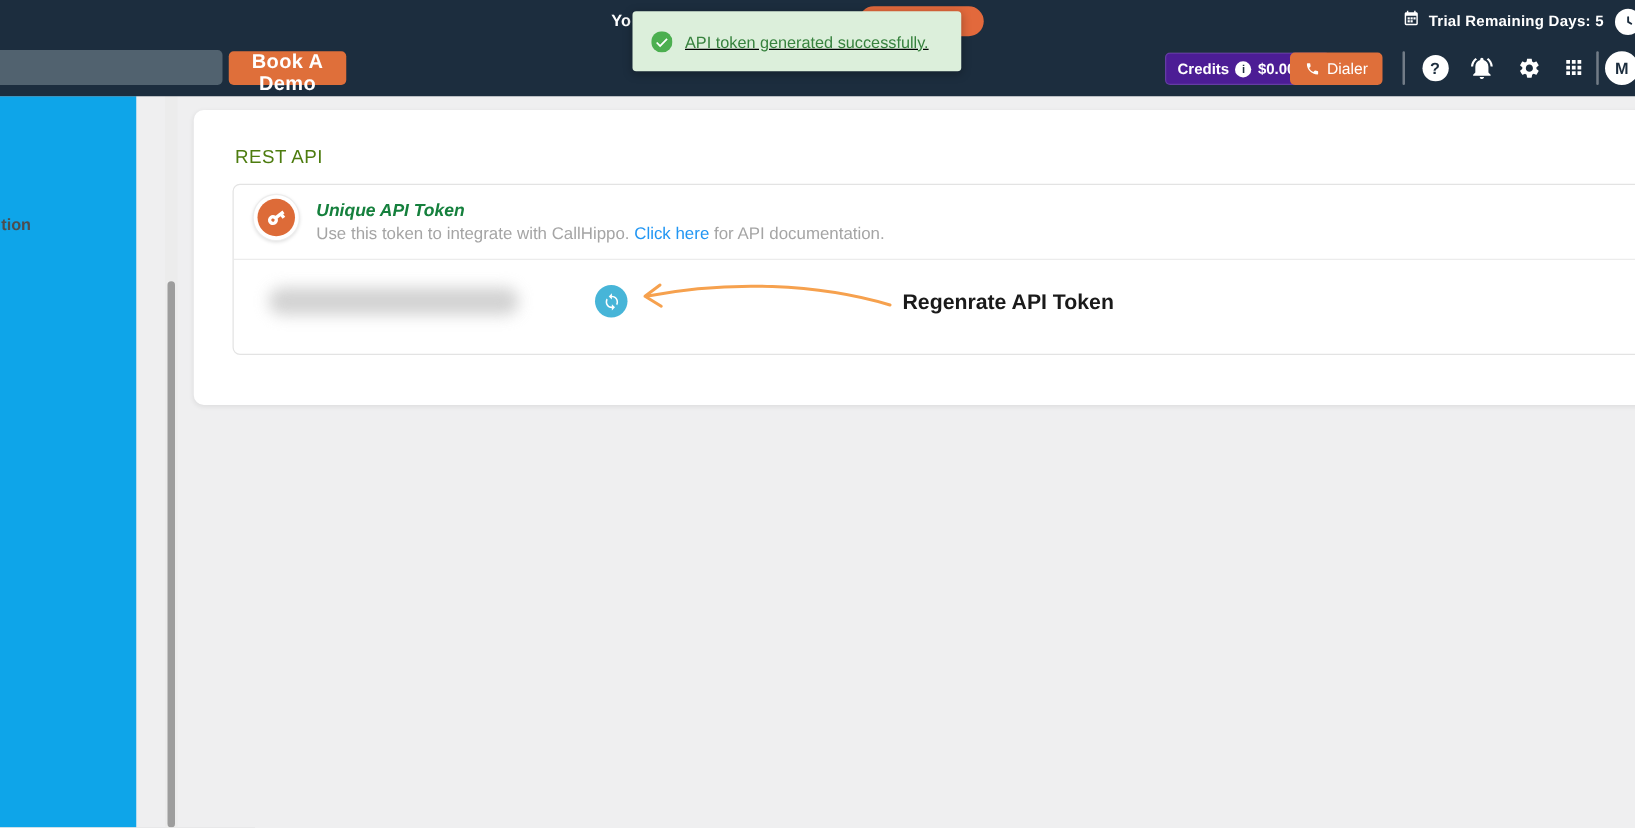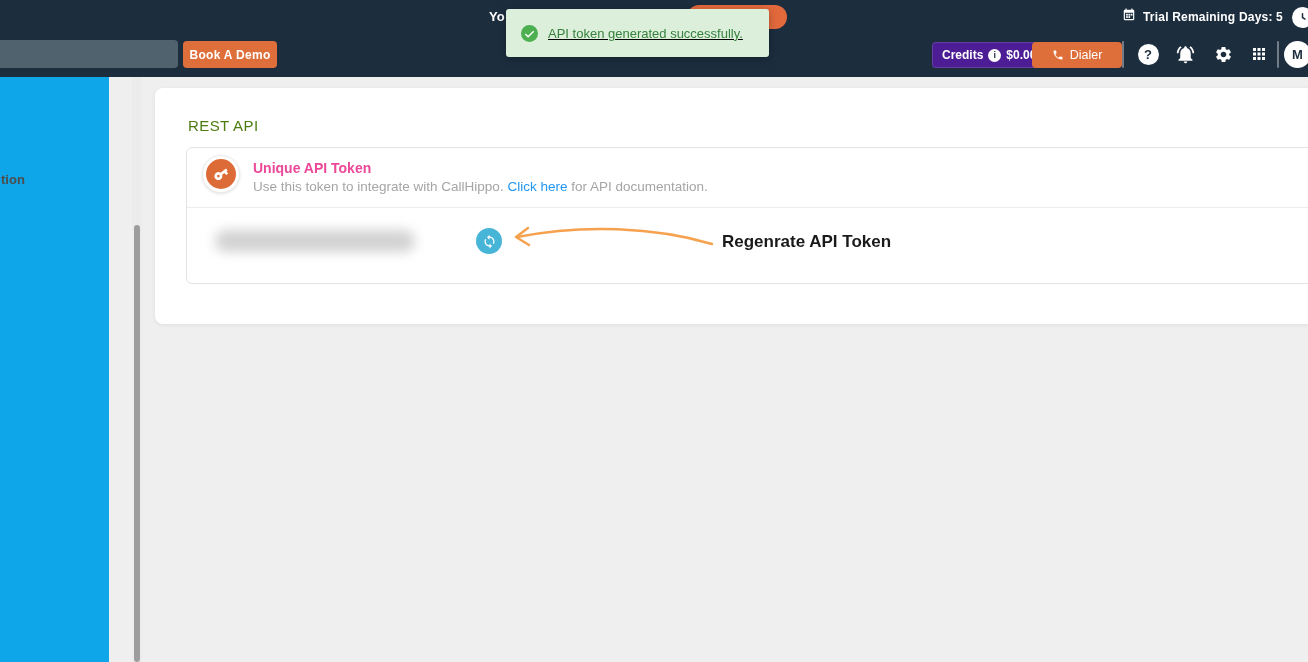--- a/index.html
+++ b/index.html
@@ -10,26 +10,26 @@
   .header { position:absolute; left:0; top:0; width:1308px; height:77px; background:#1c2d3e; z-index:5; }
   .banner-partial { position:absolute; left:489px; top:9px; color:#fff; font-size:13px; font-weight:bold; }
   .upgrade-pill { position:absolute; left:687px; top:5px; width:100px; height:24px; border-radius:12px; background:#e2693c; z-index:6; border:none; }
   .trial { position:absolute; left:1122px; top:8px; display:flex; align-items:center; gap:7px; color:#fff; font-size:12px; font-weight:bold; letter-spacing:.2px; }
   .clock-badge { position:absolute; left:1292px; top:7px; width:21px; height:21px; border-radius:50%; background:#fff; display:flex; align-items:center; justify-content:center; }
 
   .search-wrap { position:absolute; left:-14px; top:40px; width:192px; height:28px; background:#51626f; border-radius:4px; display:flex; align-items:center; }
   .search-input { flex:1; height:100%; background:transparent; border:none; outline:none; color:#fff; font-size:13px; padding:0 8px 0 18px; font-family:"Liberation Sans", sans-serif; }
   .search-icon-box { width:30px; display:flex; align-items:center; justify-content:center; cursor:pointer; }
 
-  .book-demo { position:absolute; left:183px; top:41px; width:94px; height:27px; background:#df6f3a; color:#fff; border:none; border-radius:4px; font-size:12px; font-weight:bold; letter-spacing:.3px; cursor:pointer; font-family:"Liberation Sans", sans-serif; }
+  .book-demo { position:absolute; left:183px; top:41px; width:94px; height:27px; background:#df6f3a; color:#fff; border:none; border-radius:4px; font-size:16px; font-weight:bold; letter-spacing:.3px; cursor:pointer; font-family:"Liberation Sans", sans-serif; }
 
   .credits-chip { position:absolute; left:932px; top:42px; height:26px; padding:0 9px; background:#4c1d95; border:1px solid rgba(255,255,255,.14); border-radius:4px; display:flex; align-items:center; gap:5px; color:#fff; font-size:12px; font-weight:bold; cursor:pointer; }
   .info-bubble { width:13px; height:13px; border-radius:50%; background:#fff; color:#1c2d3e; font-size:9px; font-weight:bold; display:flex; align-items:center; justify-content:center; }
 
-  .dialer-btn { position:absolute; left:1032px; top:42px; width:90px; height:26px; background:#df6f3a; color:#fff; border:none; border-radius:4px; display:flex; align-items:center; justify-content:center; gap:6px; font-size:12.5px; cursor:pointer; font-family:"Liberation Sans", sans-serif; }
+  .dialer-btn { position:absolute; left:1032px; top:42px; width:74px; height:26px; background:#df6f3a; color:#fff; border:none; border-radius:4px; display:flex; align-items:center; justify-content:center; gap:6px; font-size:12.5px; cursor:pointer; font-family:"Liberation Sans", sans-serif; }
 
   .vdiv { position:absolute; top:41px; width:2px; height:27px; background:rgba(255,255,255,.38); border-radius:1px; }
   .vdiv1 { left:1122px; } .vdiv2 { left:1277px; }
 
   .icon-btn { position:absolute; top:42px; width:24px; height:24px; display:flex; align-items:center; justify-content:center; cursor:pointer; background:none; border:none; }
   .help-circle { width:21px; height:21px; border-radius:50%; background:#fff; color:#1c2d3e; font-size:13px; font-weight:bold; display:flex; align-items:center; justify-content:center; }
   .avatar { position:absolute; left:1284px; top:41px; width:27px; height:27px; border-radius:50%; background:#fff; color:#1c2d3e; font-size:13px; font-weight:bold; display:flex; align-items:center; justify-content:center; cursor:pointer; }
 
   
   .toast { position:absolute; left:506px; top:9px; width:263px; height:48px; background:#dcefdb; border-radius:3px; box-shadow:0 2px 8px rgba(0,0,0,.28); display:flex; align-items:center; padding-left:15px; gap:10px; z-index:10;text-decoration:underline; }
@@ -41,21 +41,21 @@
   .scroll-track { position:absolute; left:132px; top:77px; width:10px; height:585px; background:#ececec; }
   .scroll-thumb { position:absolute; left:134px; top:225px; width:6px; height:437px; background:#9d9d9d; border-radius:3px; cursor:grab; }
 
   
   .card { position:absolute; left:155px; top:88px; width:1180px; height:236px; background:#fff; border-radius:8px; box-shadow:0 1px 4px rgba(0,0,0,.07); }
   .section-title { position:absolute; left:33px; top:29px; font-size:15px; font-weight:500; letter-spacing:.4px; color:#4d7c0f; }
   .inner-card { position:absolute; left:31px; top:59px; width:1130px; height:137px; border:1px solid #e3e3e3; border-radius:6px; background:#fff; }
   .inner-head { position:absolute; left:0; top:0; width:100%; height:60px; border-bottom:1px solid #ececec; }
   .key-badge { position:absolute; left:15px; top:7px; width:38px; height:38px; border-radius:50%; background:#fff; border:1px solid #ededed; box-shadow:0 1px 3px rgba(0,0,0,.12); display:flex; align-items:center; justify-content:center; }
   .key-badge-inner { width:30px; height:30px; border-radius:50%; background:#dd6b38; display:flex; align-items:center; justify-content:center; }
-  .token-title { position:absolute; left:66px; top:12px; font-size:14px; font-weight:bold; color:#ec4899; }
+  .token-title { position:absolute; left:66px; top:12px; font-size:14px; font-weight:bold; color:#15803d;font-style:italic; }
   .token-desc { position:absolute; left:66px; top:31px; font-size:13.5px; color:#a5a5a5; }
   .token-desc a { color:#2196f3; text-decoration:none; cursor:pointer; }
   .token-blur { position:absolute; left:28px; top:82px; width:200px; height:22px; background:#c7c7c7; border-radius:11px; filter:blur(6px); opacity:.8; }
   .regen-btn { position:absolute; left:289px; top:80px; width:26px; height:26px; border-radius:50%; background:#47b5d8; border:none; display:flex; align-items:center; justify-content:center; cursor:pointer; }
 
   
   .anno-arrow { position:absolute; left:505px; top:218px; z-index:12; }
   .anno-text { position:absolute; left:722px; top:232px; font-size:17px; font-weight:bold; color:#1a1a1a; z-index:12; }
 </style>
 </head>

